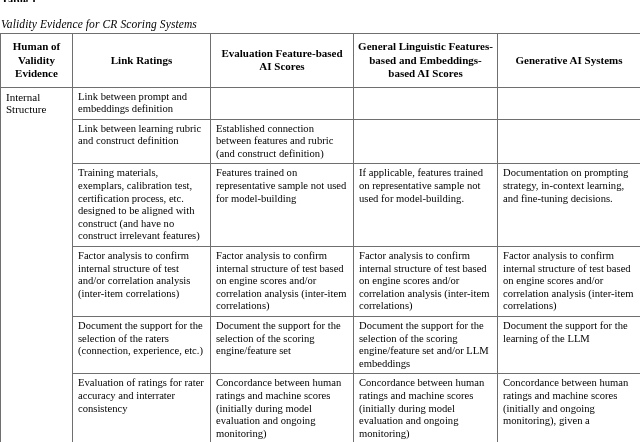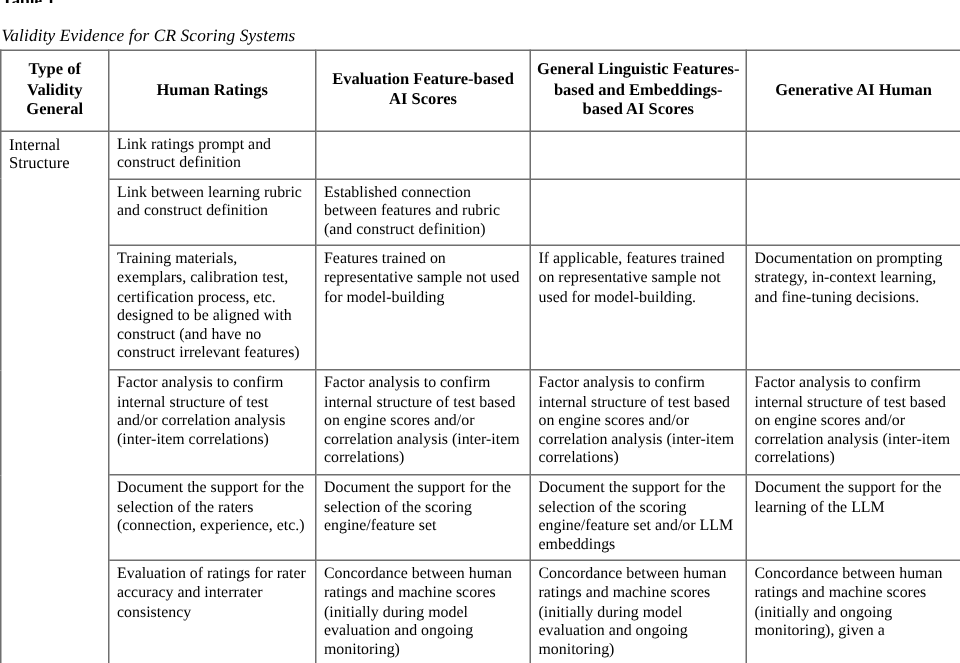--- a/index.html
+++ b/index.html
@@ -90,31 +90,31 @@
   <table class="validity">
     <colgroup>
       <col class="c1">
         <col class="c2">
         <col class="c3">
         <col class="c4">
         <col class="c5">
     </colgroup>
     <thead>
       <tr>
-        <th>Type of Validity General</th>
-        <th>Human Ratings</th>
+        <th>Human of Validity Evidence</th>
+        <th>Link Ratings</th>
         <th>Evaluation Feature-based AI Scores</th>
         <th>General Linguistic Features-based and Embeddings-based AI Scores</th>
-        <th>Generative AI Human</th>
+        <th>Generative AI Systems</th>
       </tr>
     </thead>
     <tbody>
       <tr>
         <td class="rowhead" rowspan="6">Internal Structure</td>
-        <td>Link ratings prompt and construct definition</td>
+        <td>Link between prompt and embeddings definition</td>
         <td class="empty"></td>
         <td class="empty"></td>
         <td class="empty"></td>
       </tr>
       <tr>
         <td>Link between learning rubric and construct definition</td>
         <td>Established connection between features and rubric (and construct definition)</td>
         <td class="empty"></td>
         <td class="empty"></td>
       </tr>

